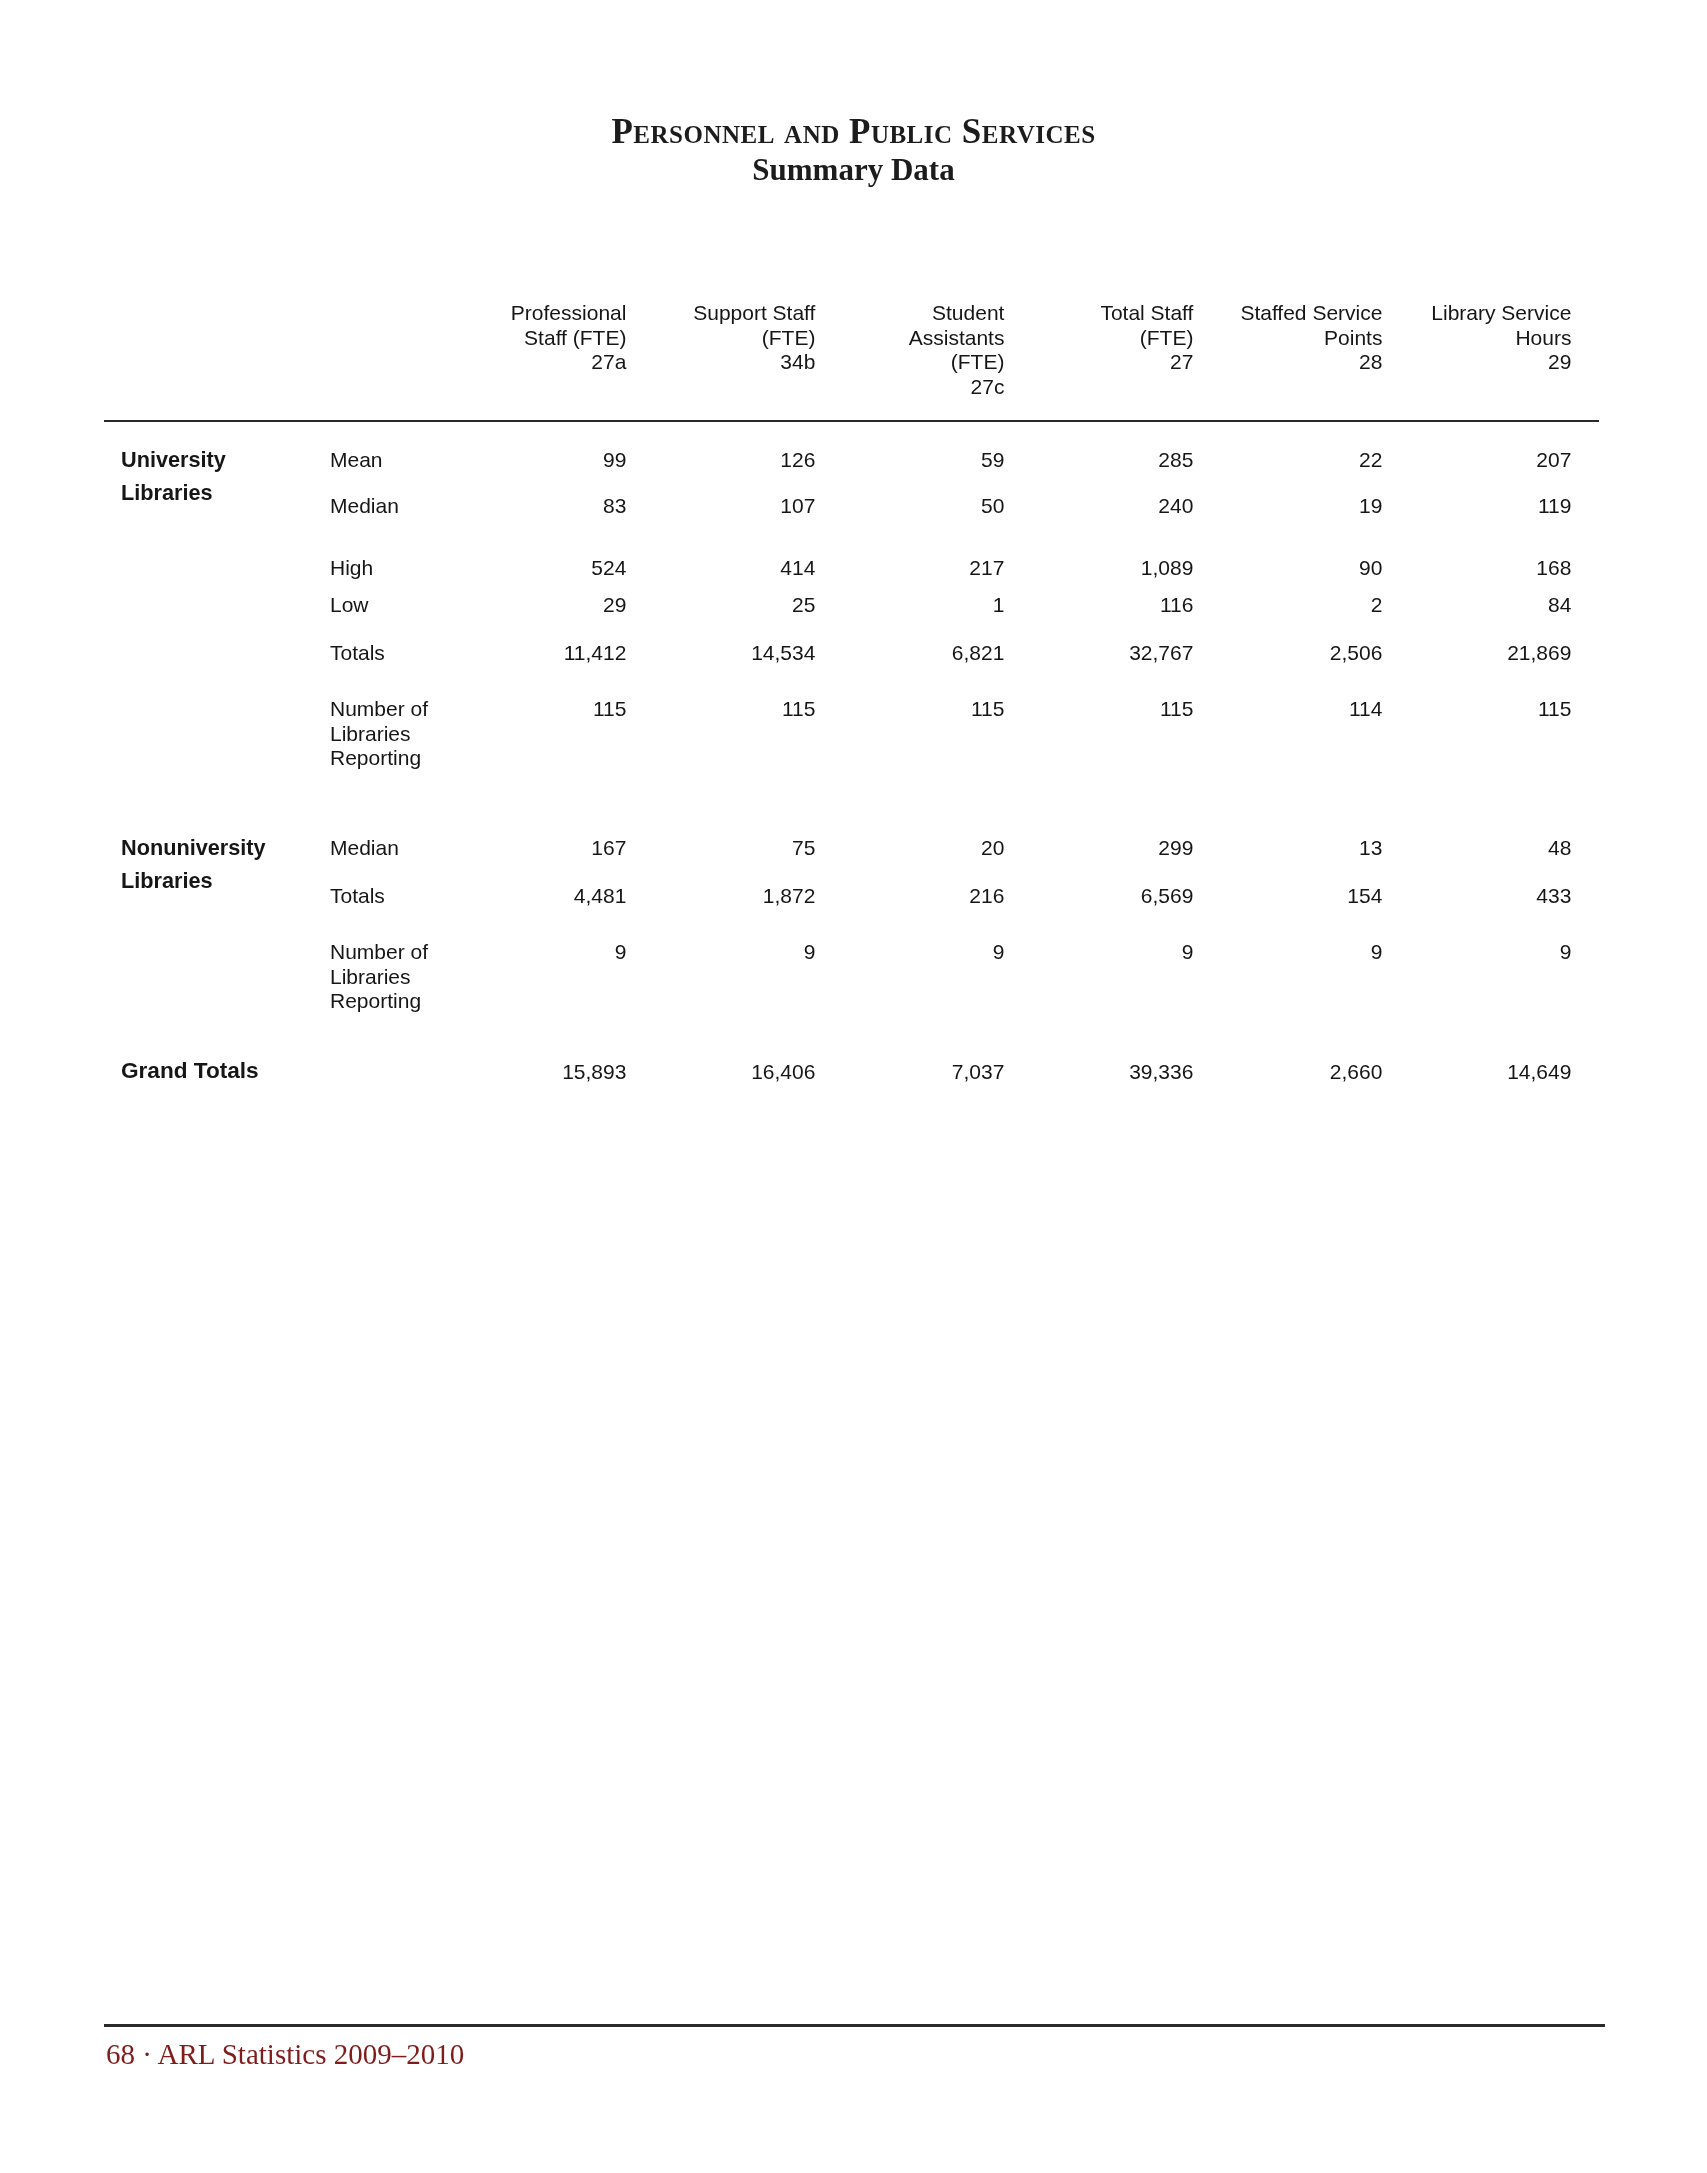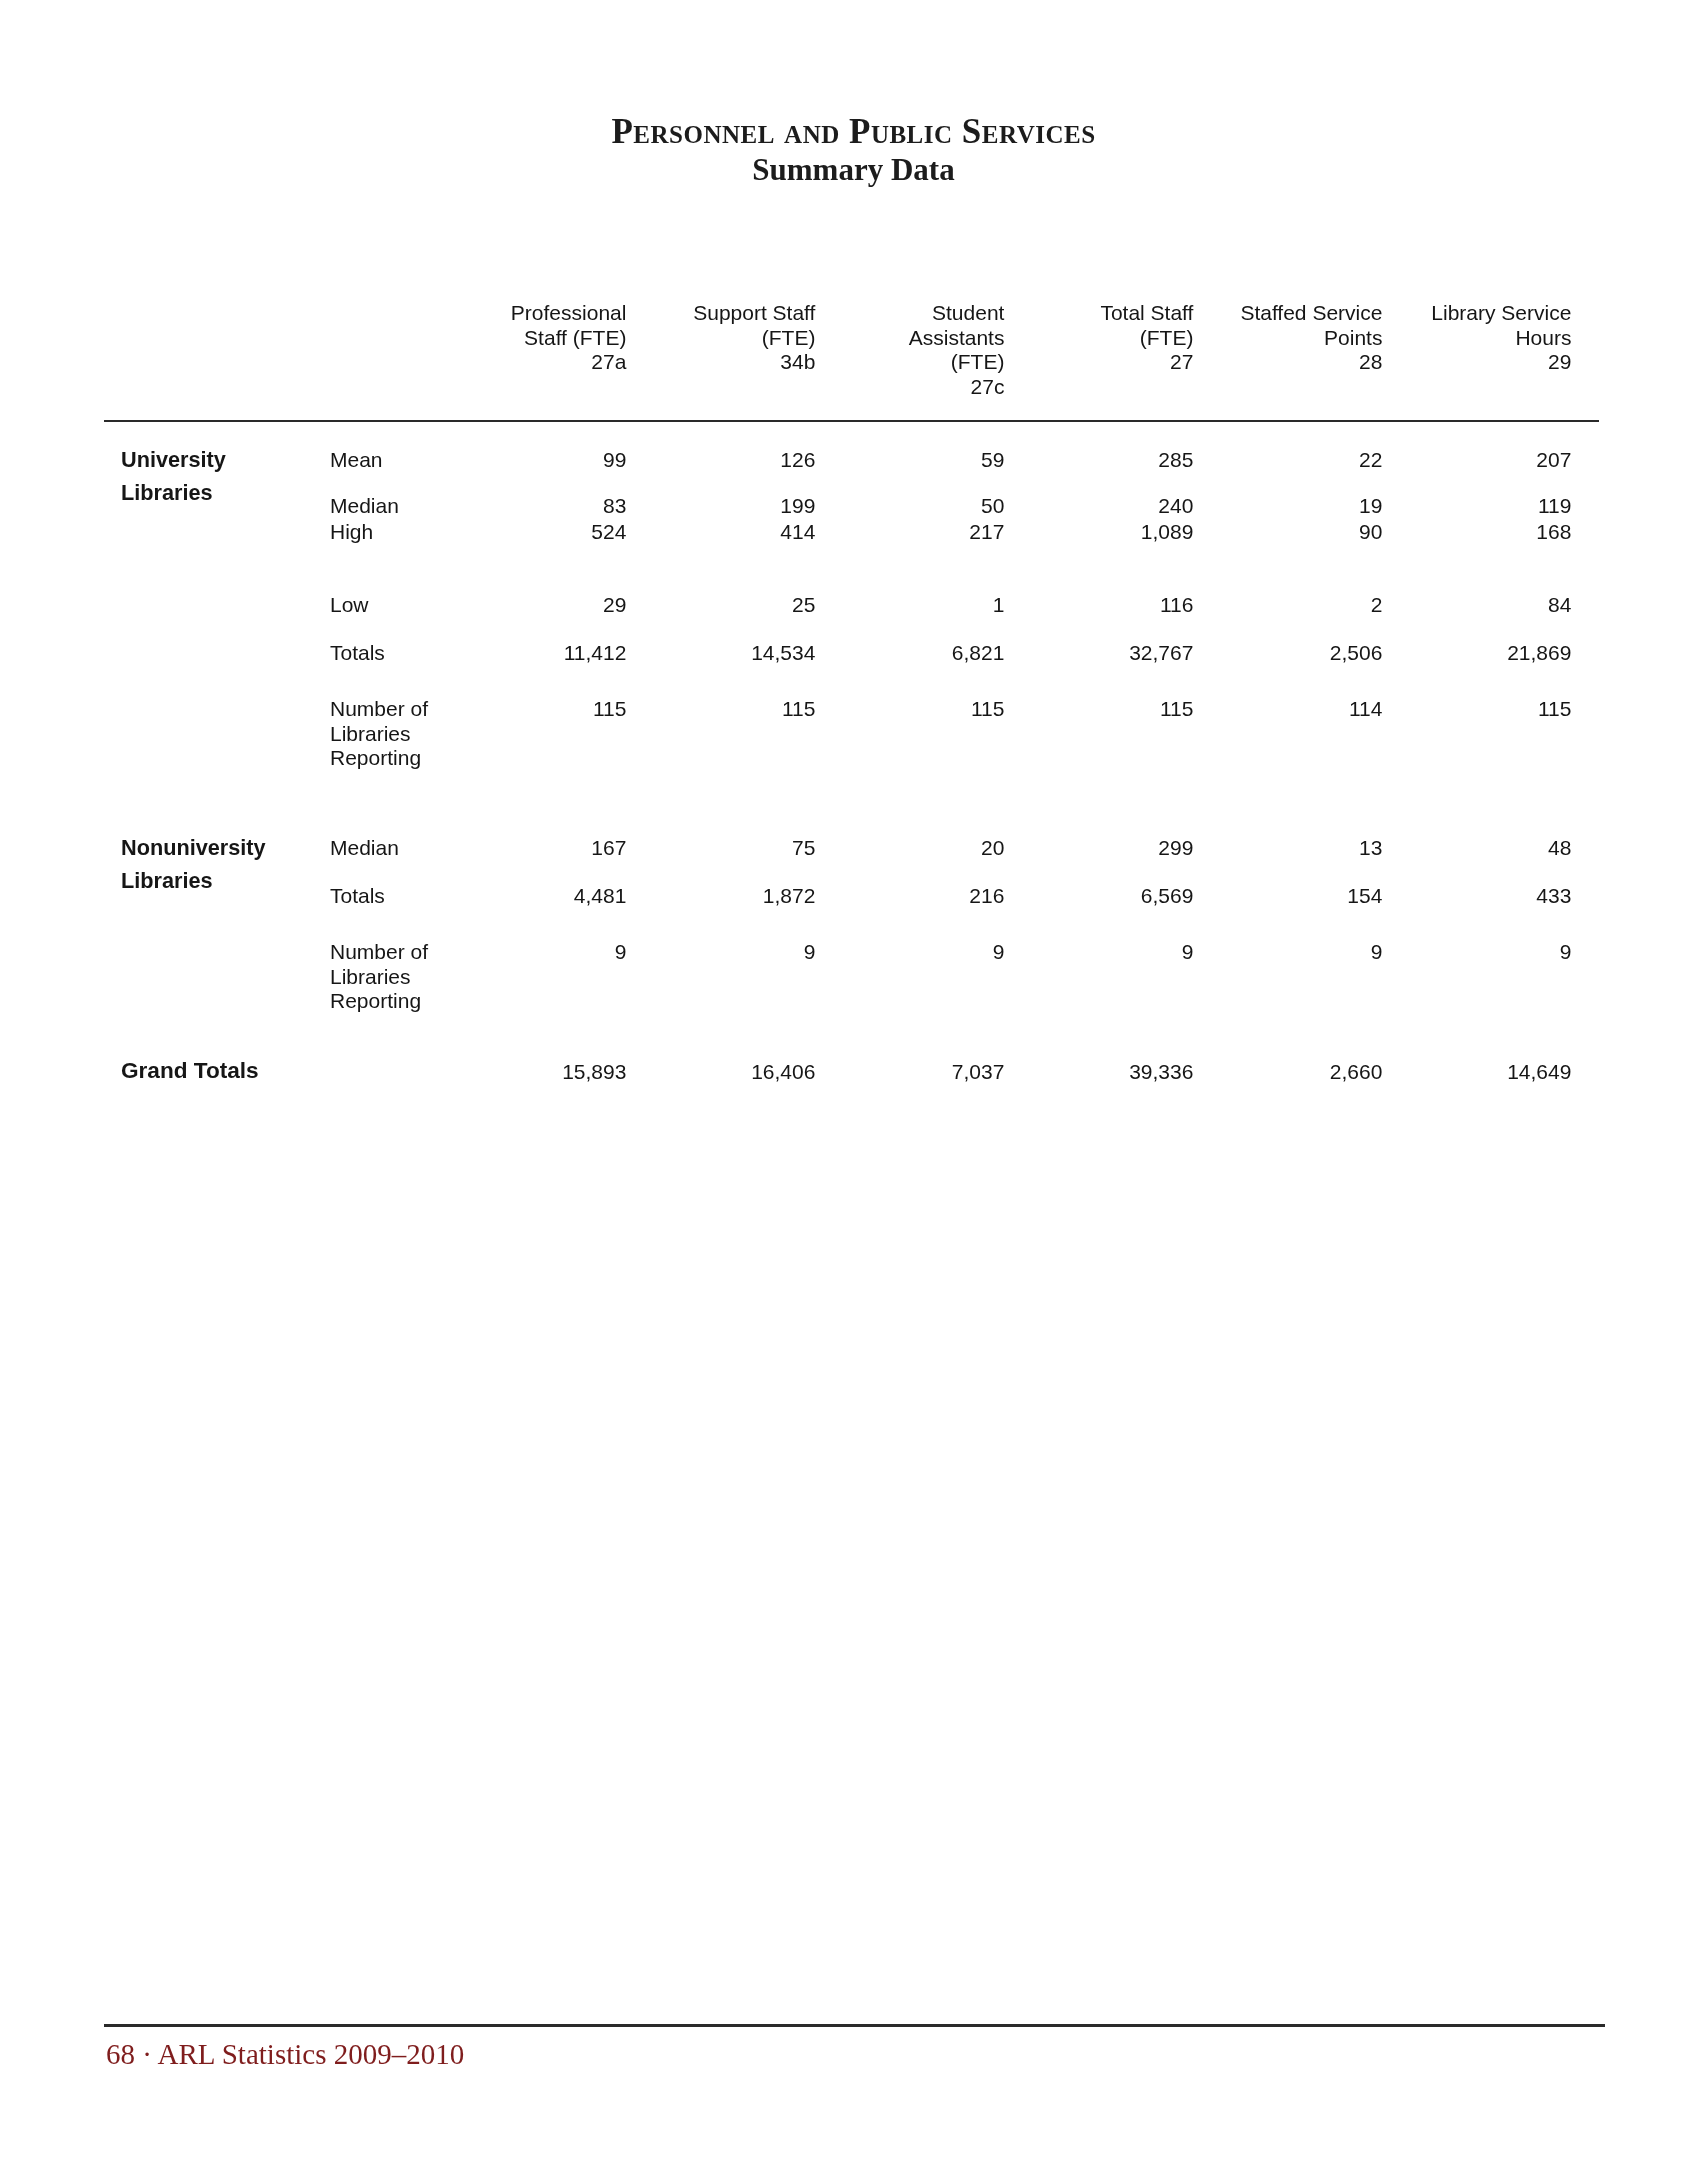--- a/index.html
+++ b/index.html
@@ -105,28 +105,28 @@
     <div class="c num">59</div>
     <div class="c num">285</div>
     <div class="c num">22</div>
     <div class="c num">207</div>
   </div>
 
   <div class="trow" style="top:473px">
     <div class="c"></div>
     <div class="c pre">Median</div>
     <div class="c num">83</div>
-    <div class="c num">199</div>
+    <div class="c num">107</div>
     <div class="c num">50</div>
     <div class="c num">240</div>
     <div class="c num">19</div>
     <div class="c num">119</div>
   </div>
 
-  <div class="trow" style="top:499px">
+  <div class="trow" style="top:535px">
     <div class="c"></div>
     <div class="c pre">High</div>
     <div class="c num">524</div>
     <div class="c num">414</div>
     <div class="c num">217</div>
     <div class="c num">1,089</div>
     <div class="c num">90</div>
     <div class="c num">168</div>
   </div>
 

